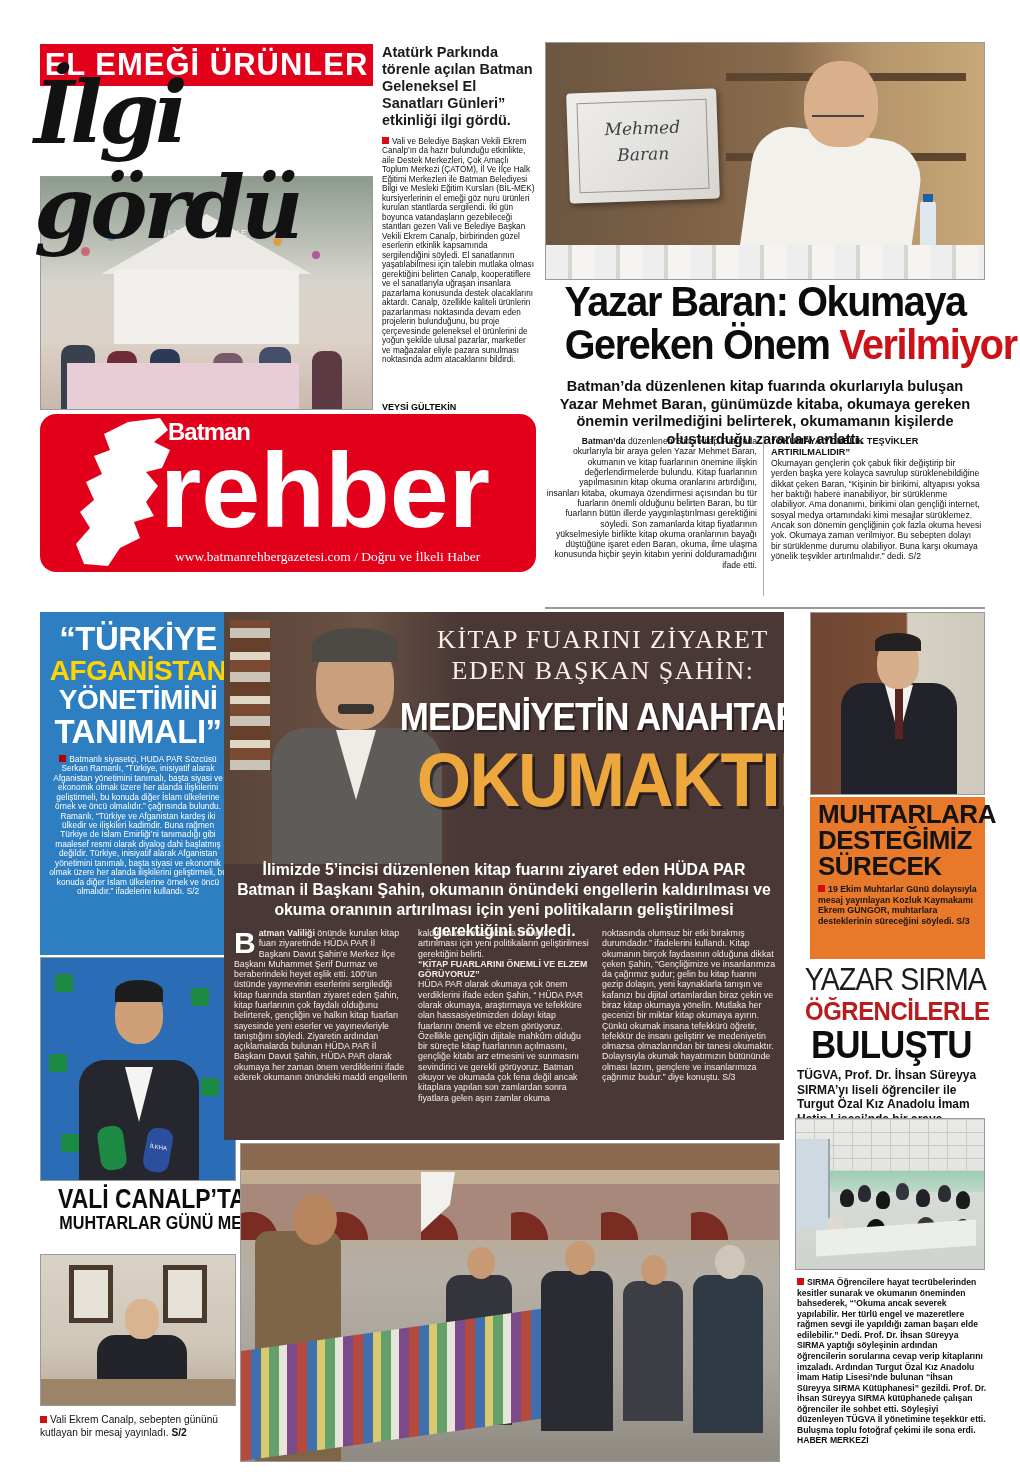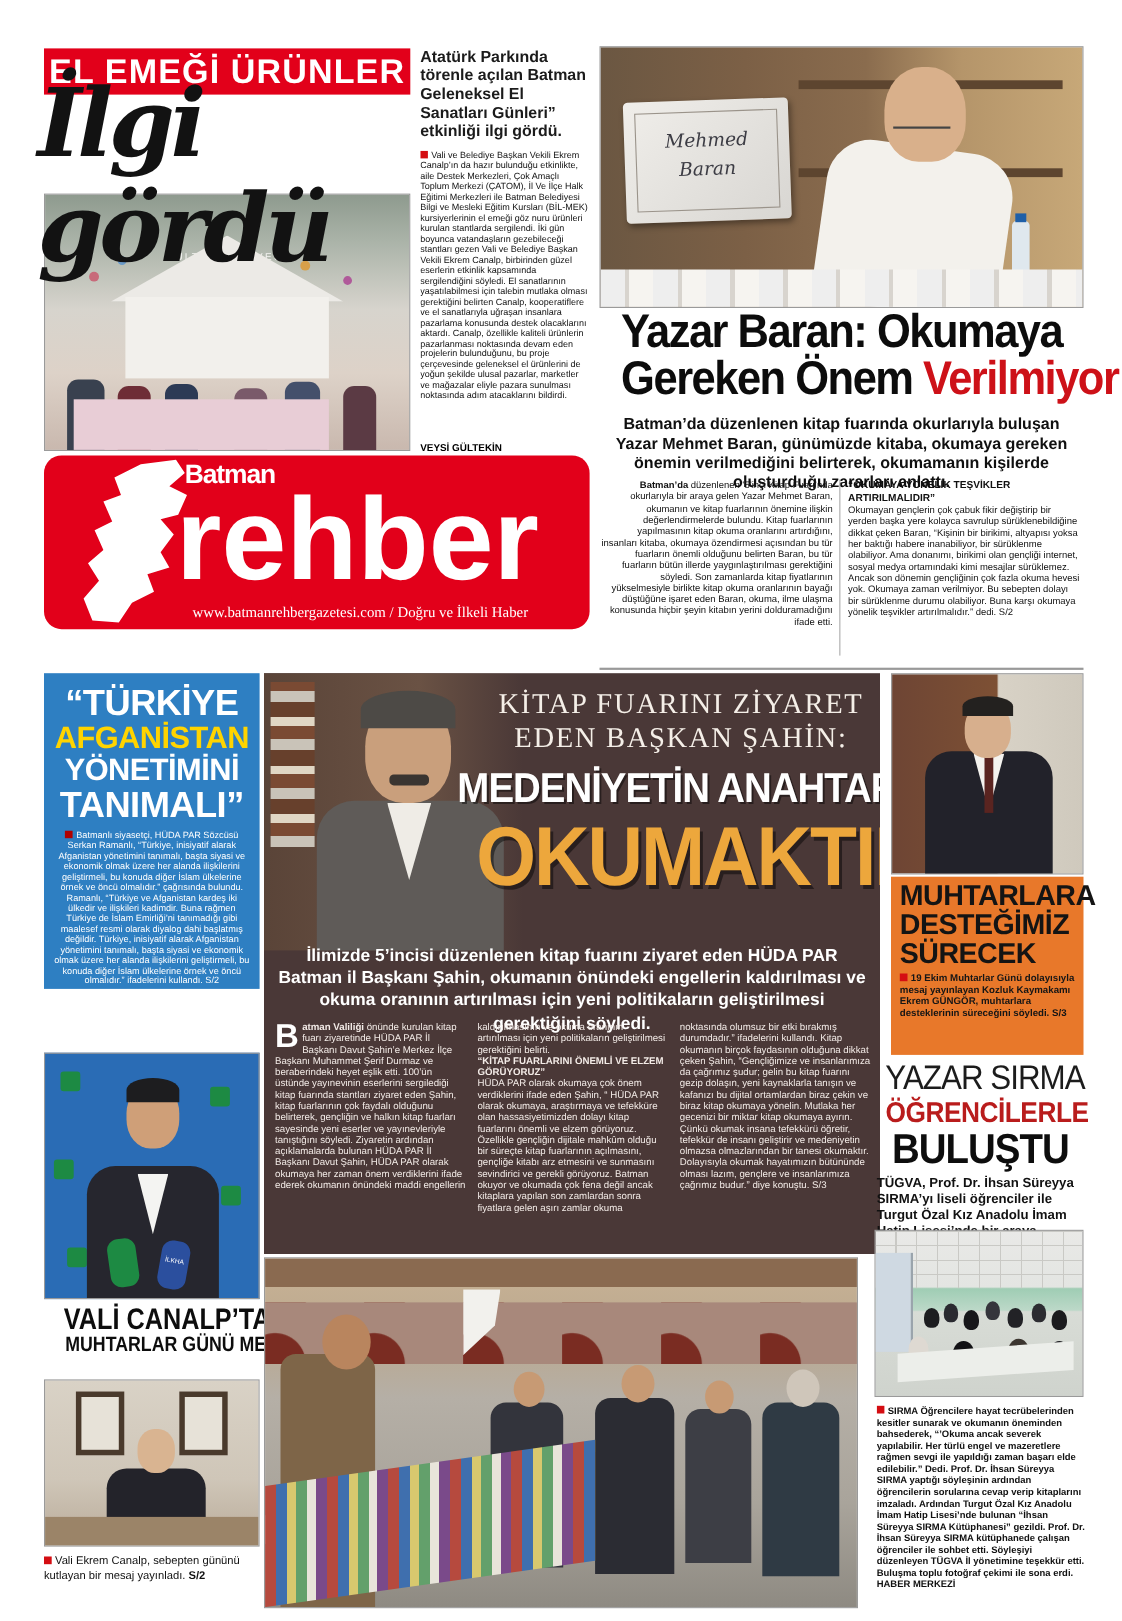--- a/index.html
+++ b/index.html
@@ -35,28 +35,28 @@
              font-size:43px; line-height:.95; letter-spacing:-1.5px; }
   .baran-lead { left:548px; top:378px; width:434px; text-align:center; font-weight:700; font-size:14.6px; line-height:1.2; color:#101010; }
   .baran-cols { left:545px; top:436px; width:440px; height:166px; }
   .bcol { position:absolute; top:0; width:212px; height:166px; overflow:hidden; font-size:8.6px; line-height:1.2; color:#101010; }
   .bcol1 { left:0; text-align:right; }
   .bcol2 { left:226px; text-align:left; }
   .vdiv { position:absolute; left:218px; top:0; width:1px; height:160px; background:#aaa; }
   .hrule { position:absolute; background:#999; }
 
   
-  .blue-box { left:40px; top:612px; width:196px; height:287px; background:#2e7fc2; text-align:center; padding-top:10px; }
+  .blue-box { left:40px; top:612px; width:196px; height:343px; background:#2e7fc2; text-align:center; padding-top:10px; }
   .blue-h { color:#fff; font-weight:900; line-height:1.04; letter-spacing:-.5px; }
   .blue-h.y { color:#ffd400; }
   .blue-body { text-align:center; margin:6px 9px 0 9px; color:#fff; font-size:8.3px; line-height:1.14; height:188px; overflow:hidden; }
   .blue-body .bullet { background:#b00000; }
 
   
-  .dark-box { left:240px; top:612px; width:560px; height:528px; background:#4a3837; overflow:hidden; }
+  .dark-box { left:224px; top:612px; width:560px; height:528px; background:#4a3837; overflow:hidden; }
   .kicker { position:absolute; left:205px; top:12px; width:348px; text-align:center; color:#f5efe8;
             font-family:"Liberation Serif", serif; font-size:26px; line-height:1.2; letter-spacing:1.5px; }
   .mede { position:absolute; left:158px; top:84px; width:400px; text-align:center; color:#fff; font-weight:900;
           font-size:38px; letter-spacing:-1px; text-shadow:2px 2px 0 rgba(0,0,0,.45); }
   .okum { position:absolute; left:175px; top:126px; width:383px; text-align:center; color:#eda73c; font-weight:900;
           font-size:76px; letter-spacing:-2px; line-height:1.1; text-shadow:3px 3px 0 rgba(0,0,0,.45); }
   .dark-lead { position:absolute; left:10px; top:248px; width:540px; text-align:center; color:#fff; font-weight:700;
                font-size:15.8px; line-height:1.28; }
   .cols3 { position:absolute; left:10px; top:316px; width:542px; height:206px; display:flex; gap:10px; }
   .c3 { width:174px; height:206px; overflow:hidden; font-size:8.8px; line-height:1.17; color:#f3ebe7; }

